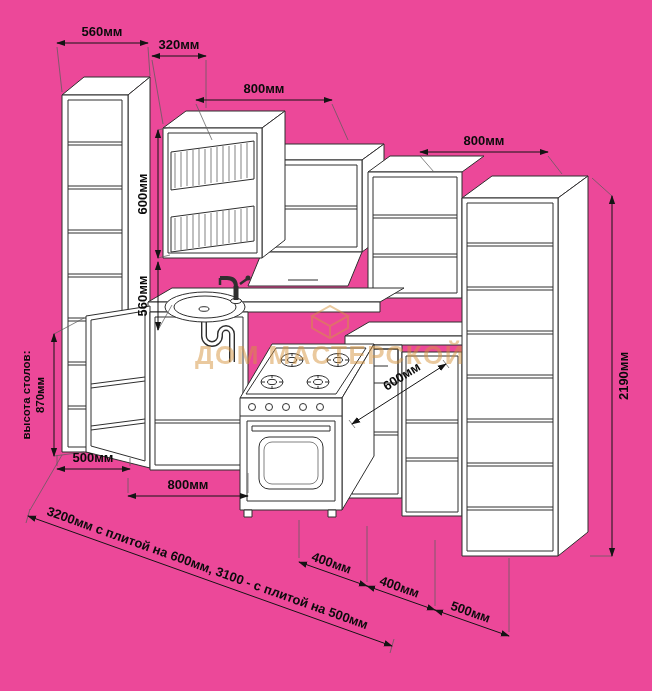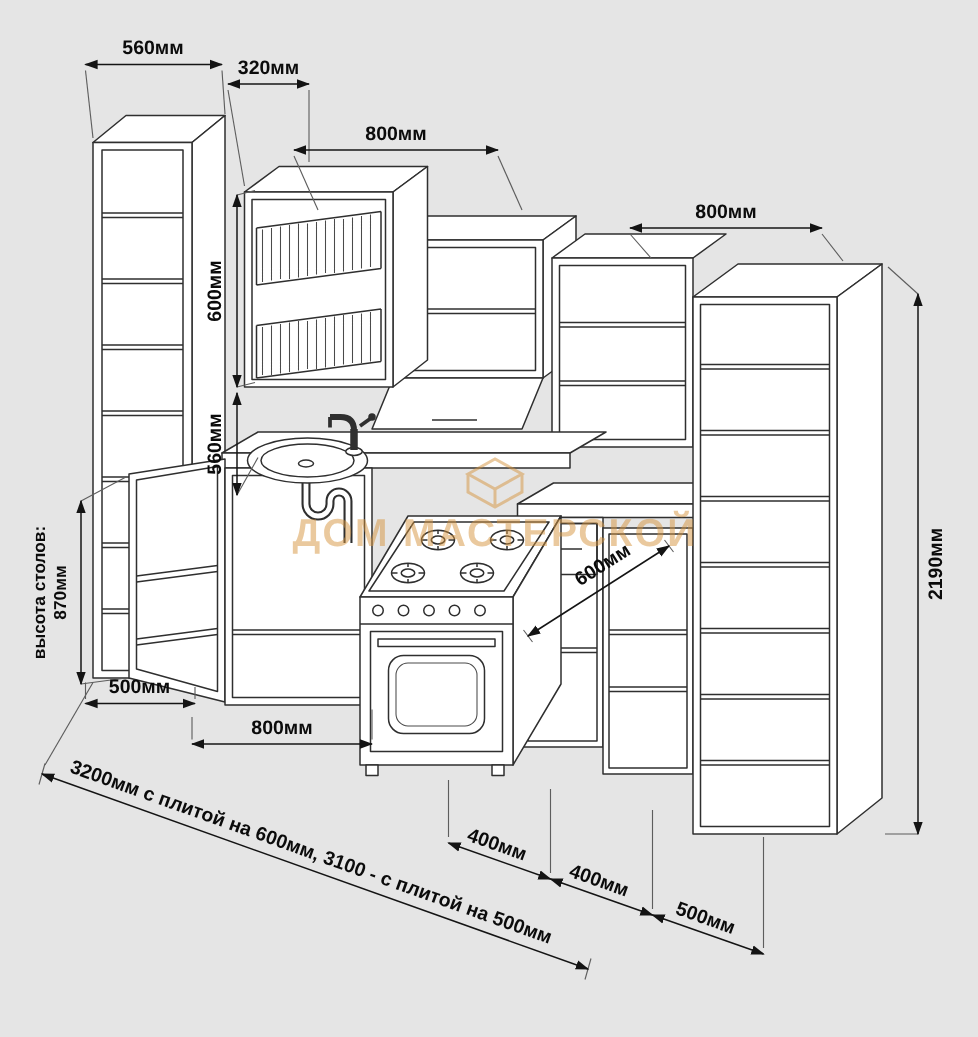--- a/index.html
+++ b/index.html
@@ -1,16 +1,16 @@
 <!DOCTYPE html>
 <html><head>
 <meta charset="utf-8">
 <style>
   html,body{margin:0;padding:0;background:#ffffff;}
-  .canvas{position:relative;width:652px;height:691px;background:#e5e5e5;overflow:hidden;
+  .canvas{position:relative;width:652px;height:691px;background:#ec4899;overflow:hidden;
           font-family:"Liberation Sans",sans-serif;}
   svg{position:absolute;left:0;top:0;}
   .s   {stroke:#2f2f2f;stroke-width:1;fill:none;stroke-linejoin:round;}
   .sw  {stroke:#2f2f2f;stroke-width:1;fill:#ffffff;stroke-linejoin:round;}
   .thin{stroke:#4a4a4a;stroke-width:.7;fill:none;}
   .dim {stroke:#141414;stroke-width:1;fill:none;}
   .ext {stroke:#5d5d5d;stroke-width:.75;fill:none;}
   text.t  {font:700 13px "Liberation Sans",sans-serif;fill:#0b0b0b;text-anchor:middle;}
   text.ts {font:700 11.5px "Liberation Sans",sans-serif;fill:#0b0b0b;text-anchor:middle;}
   .wm{opacity:.5;}

